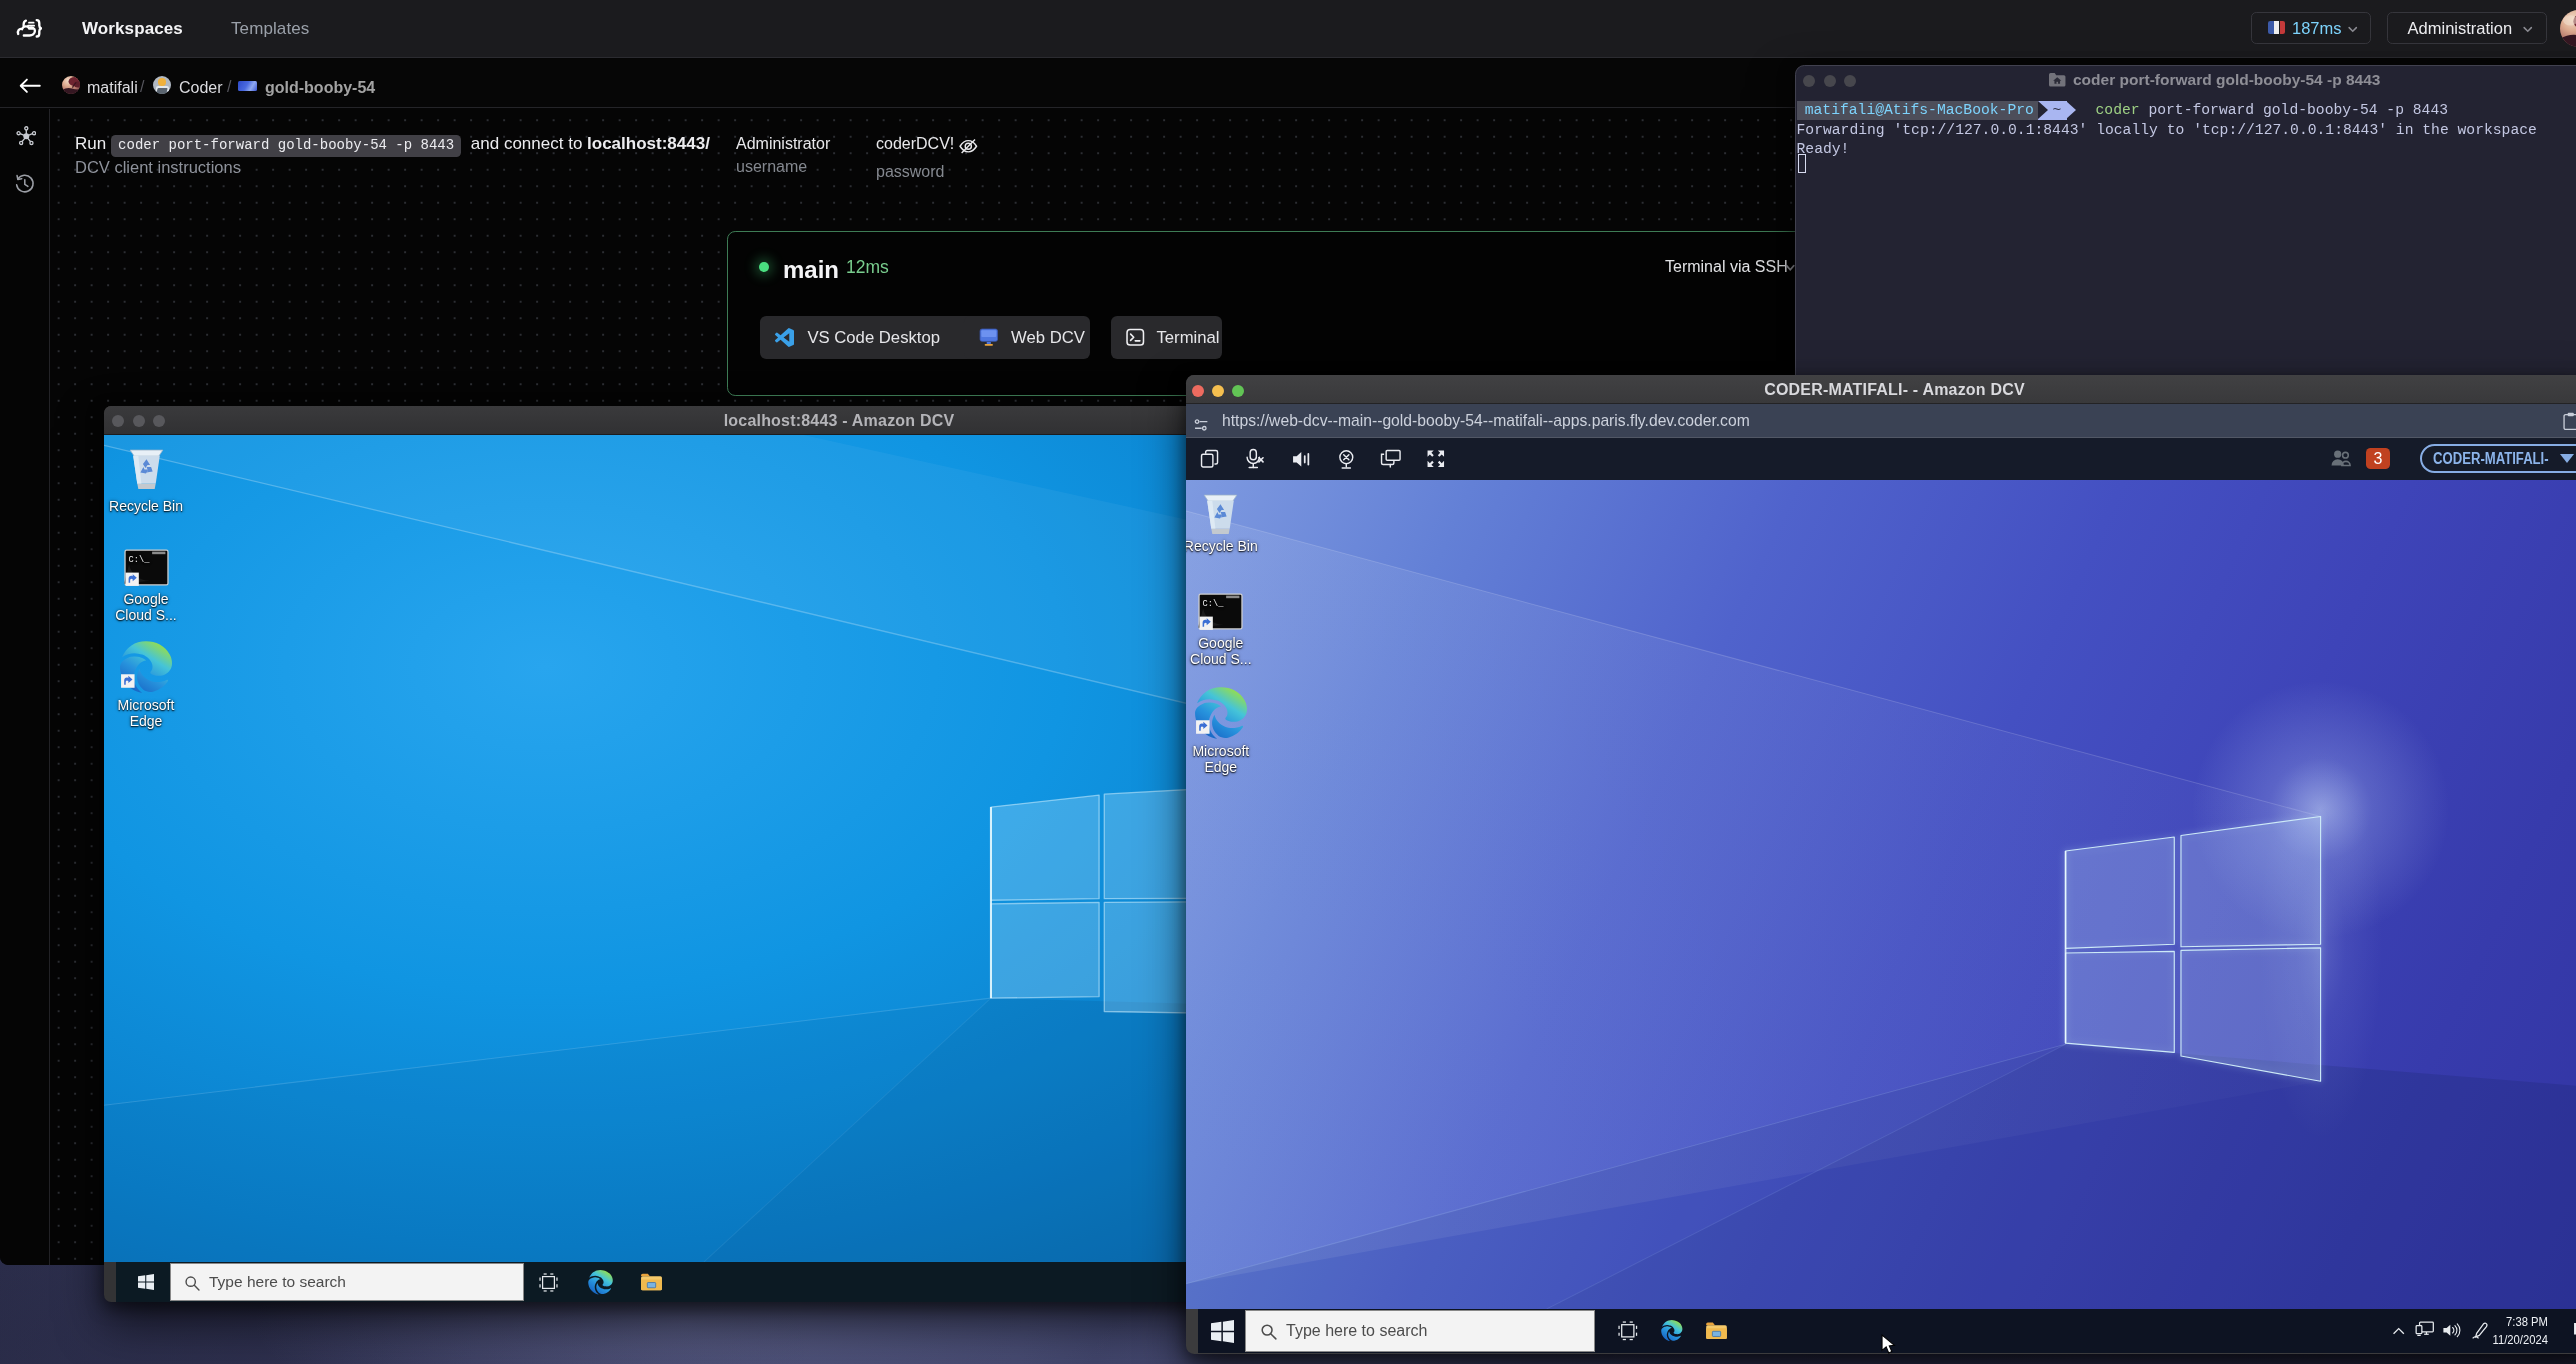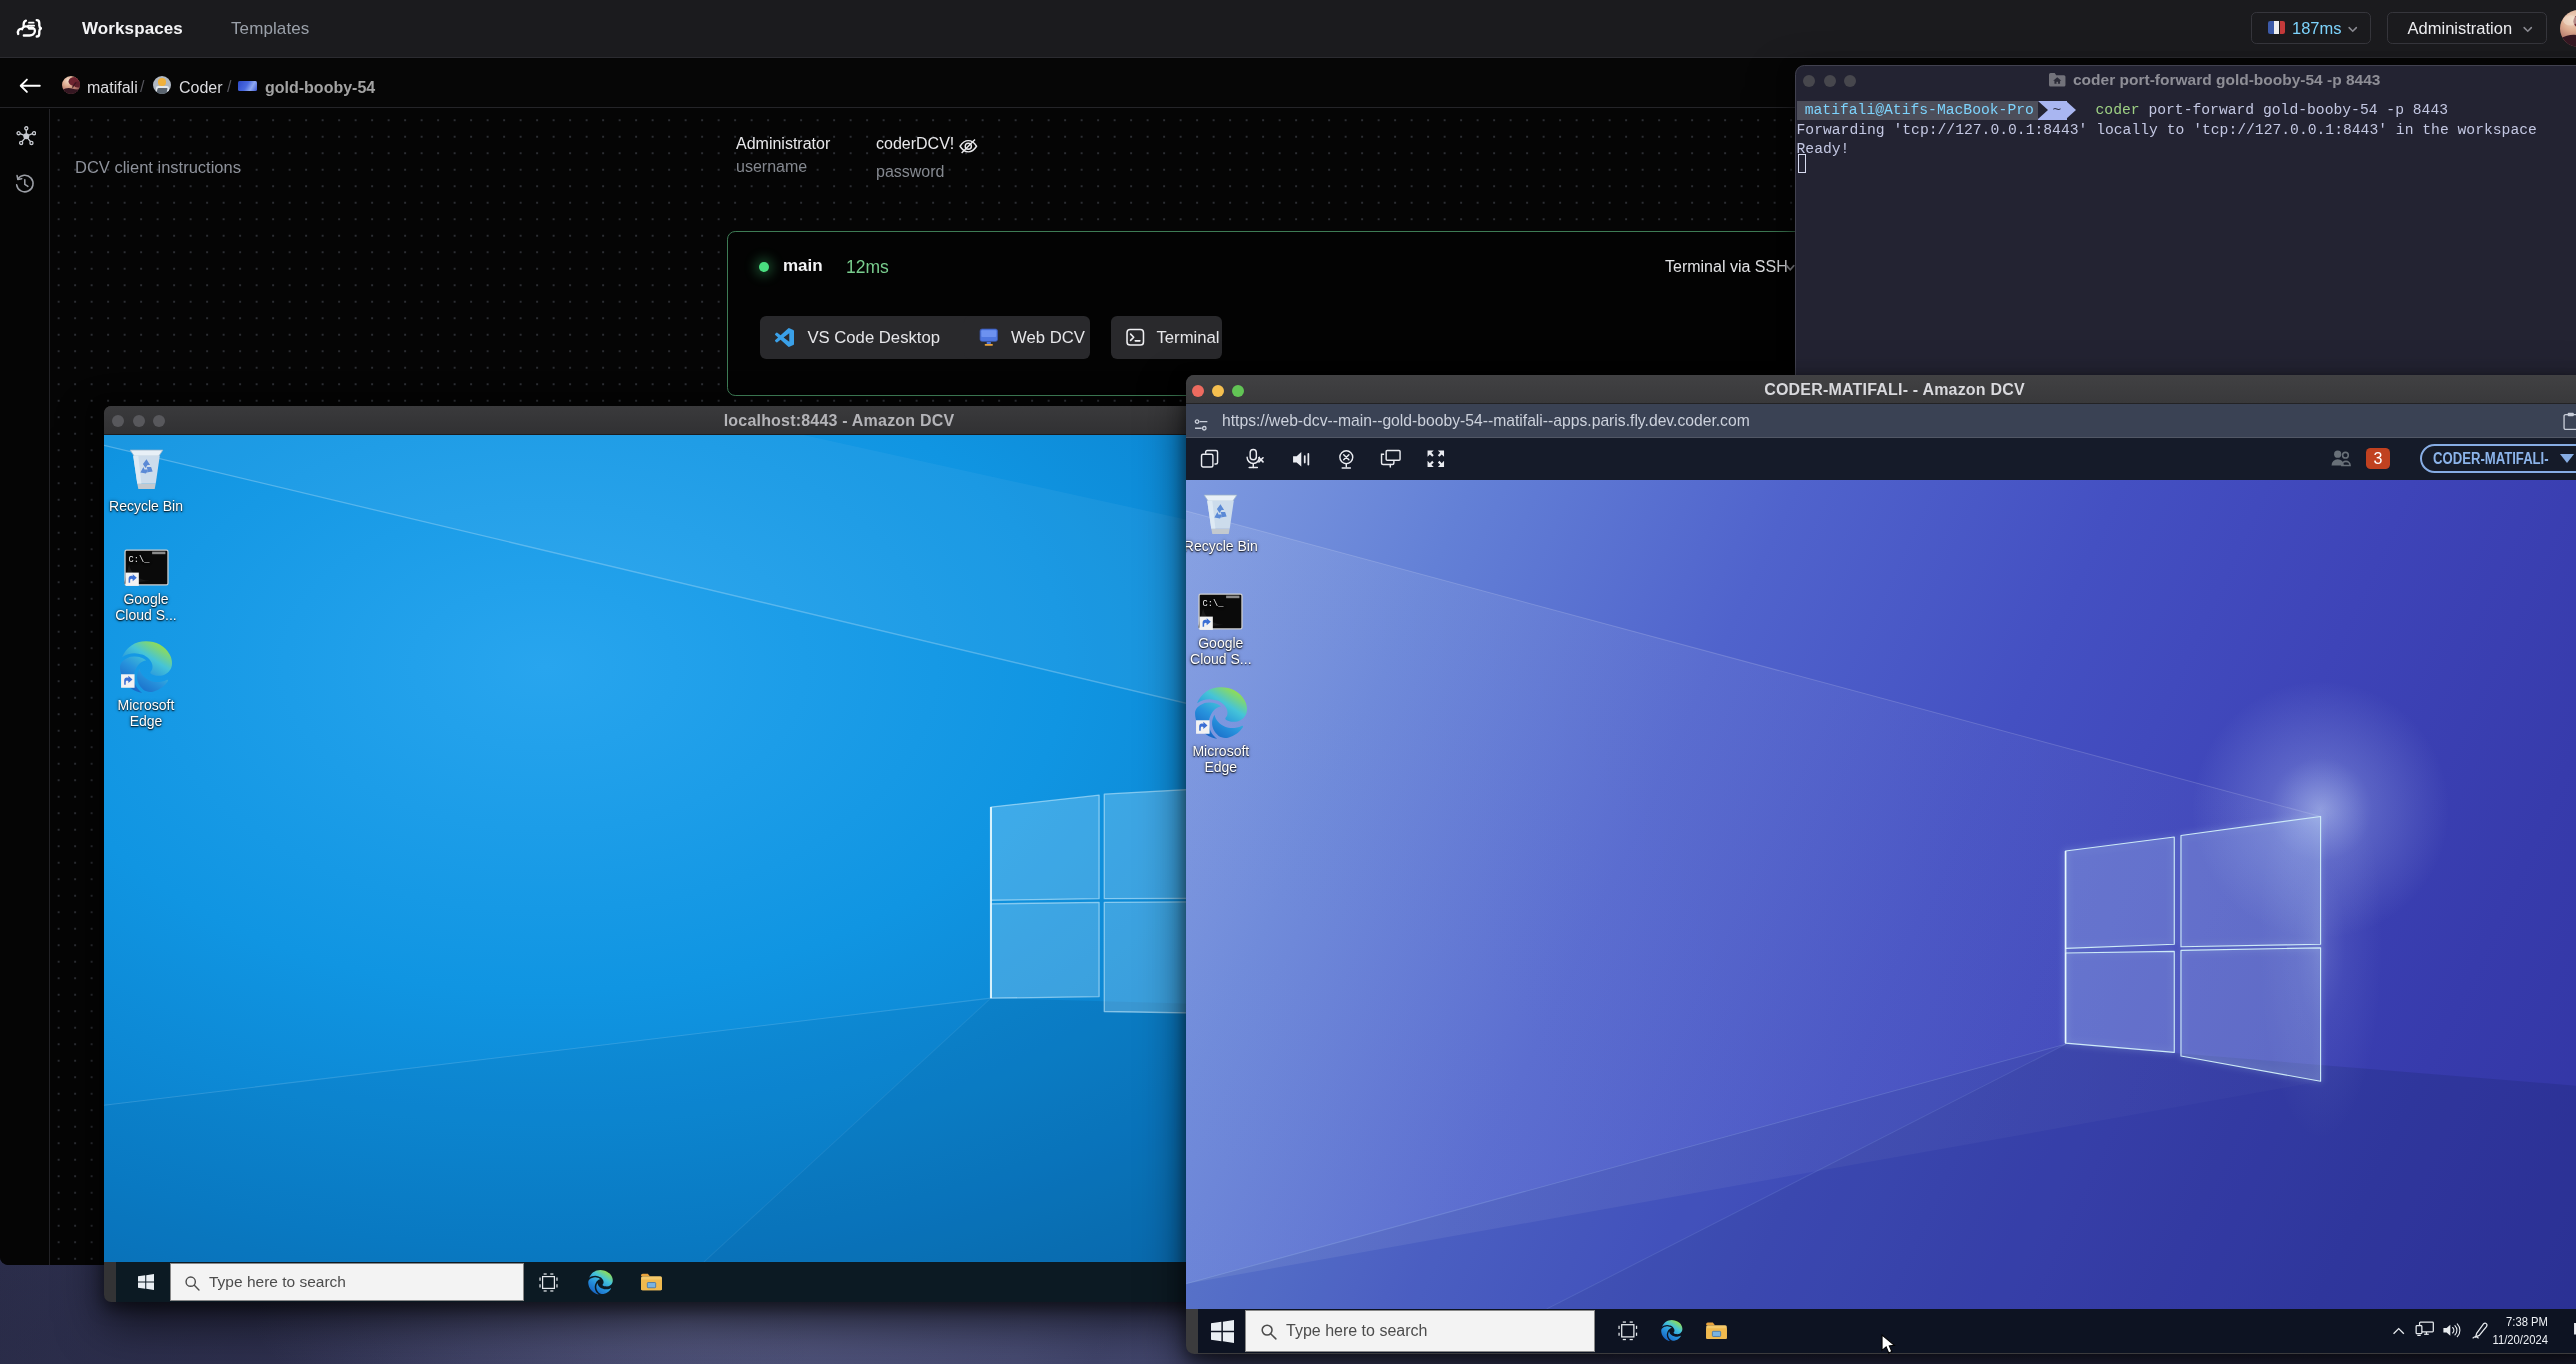--- a/index.html
+++ b/index.html
@@ -161,37 +161,38 @@
     </svg>
     <svg class="abs" style="left:15px;top:65px" width="19.6" height="19.6" viewBox="0 0 38 38">
       <g stroke="#9b9ea5" stroke-width="3" fill="none" stroke-linecap="round">
         <path d="M5.5 10 A 16 16 0 1 1 3.2 21"></path>
         <path d="M4 3 L5.5 10.5 L13 9" stroke-linejoin="round"></path>
         <path d="M19 11 L19 20 L25 24"></path>
       </g>
     </svg>
   </div>
 
+  <div class="abs" style="left:75px;top:134px;font-size:17px;color:#ececef;">Run <span class="codechip">coder port-forward gold-booby-54 -p 8443</span> &nbsp;and connect to <b>localhost:8443/</b></div>
   <div class="abs" style="left:75px;top:158px;font-size:16.5px;color:#8e929b;">DCV client instructions</div>
 
   <div class="abs" style="left:736px;top:135px;font-size:16px;color:#e8e8eb;">Administrator</div>
   <div class="abs" style="left:736px;top:158px;font-size:16px;color:#84888f;">username</div>
   <div class="abs" style="left:876px;top:135px;font-size:16px;color:#e8e8eb;">coderDCV!</div>
   <svg class="abs" style="left:958px;top:137px" width="20.6" height="18.5" viewBox="0 0 40 36">
     <g stroke="#e8e8eb" stroke-width="2.8" fill="none">
       <path d="M4 18 C 9 10, 15 7, 20 7 C 25 7, 31 10, 36 18 C 31 26, 25 29, 20 29 C 15 29, 9 26, 4 18 Z"></path>
       <circle cx="20" cy="18" r="6"></circle>
       <line x1="7" y1="31" x2="33" y2="5"></line>
     </g>
   </svg>
   <div class="abs" style="left:876px;top:163px;font-size:16px;color:#84888f;">password</div>
 
   <div id="agentcard">
     <div class="abs" style="left:31px;top:30px;width:9.8px;height:9.8px;border-radius:50%;background:#4ade80;box-shadow:0 0 11.3px 4.1px rgba(74,222,128,0.30);"></div>
-    <div class="abs" style="left:55px;top:24px;font-size:17px;font-weight:bold;color:#f4f4f6;">main</div>
+    <div class="abs" style="left:55px;top:24px;font-size:24px;font-weight:bold;color:#f4f4f6;">main</div>
     <div class="abs" style="left:118px;top:25px;font-size:17.5px;color:#79cd8e;">12ms</div>
     <div class="abs" style="left:937px;top:26px;font-size:16px;color:#e2e3e6;">Terminal via SSH</div>
     <svg class="abs" style="left:1054px;top:29px" width="16.5" height="13.4" viewBox="0 0 32 26">
         <path d="M9 9 L16 17 L23 9" stroke="#9b9ba2" stroke-width="3.2" fill="none" stroke-linecap="round"></path>
       </svg>
   </div>
 
   <div class="agbtn" style="left:760px;width:225px;">
     <svg style="margin-left:15px" width="19" height="19" viewBox="0 0 24 24">
       <path fill="#3aa0e8" d="M23.15 2.587 18.21.21a1.49 1.49 0 0 0-1.705.29l-9.46 8.63-4.12-3.128a.999.999 0 0 0-1.276.057L.327 7.261A1 1 0 0 0 .326 8.74L3.9 12 .326 15.26a1 1 0 0 0 .001 1.479L1.65 17.94a.999.999 0 0 0 1.276.057l4.12-3.128 9.46 8.63a1.492 1.492 0 0 0 1.704.29l4.942-2.377A1.5 1.5 0 0 0 24 20.06V3.939a1.5 1.5 0 0 0-.85-1.352zm-5.146 14.861L10.826 12l7.178-5.448v10.896z"></path>

